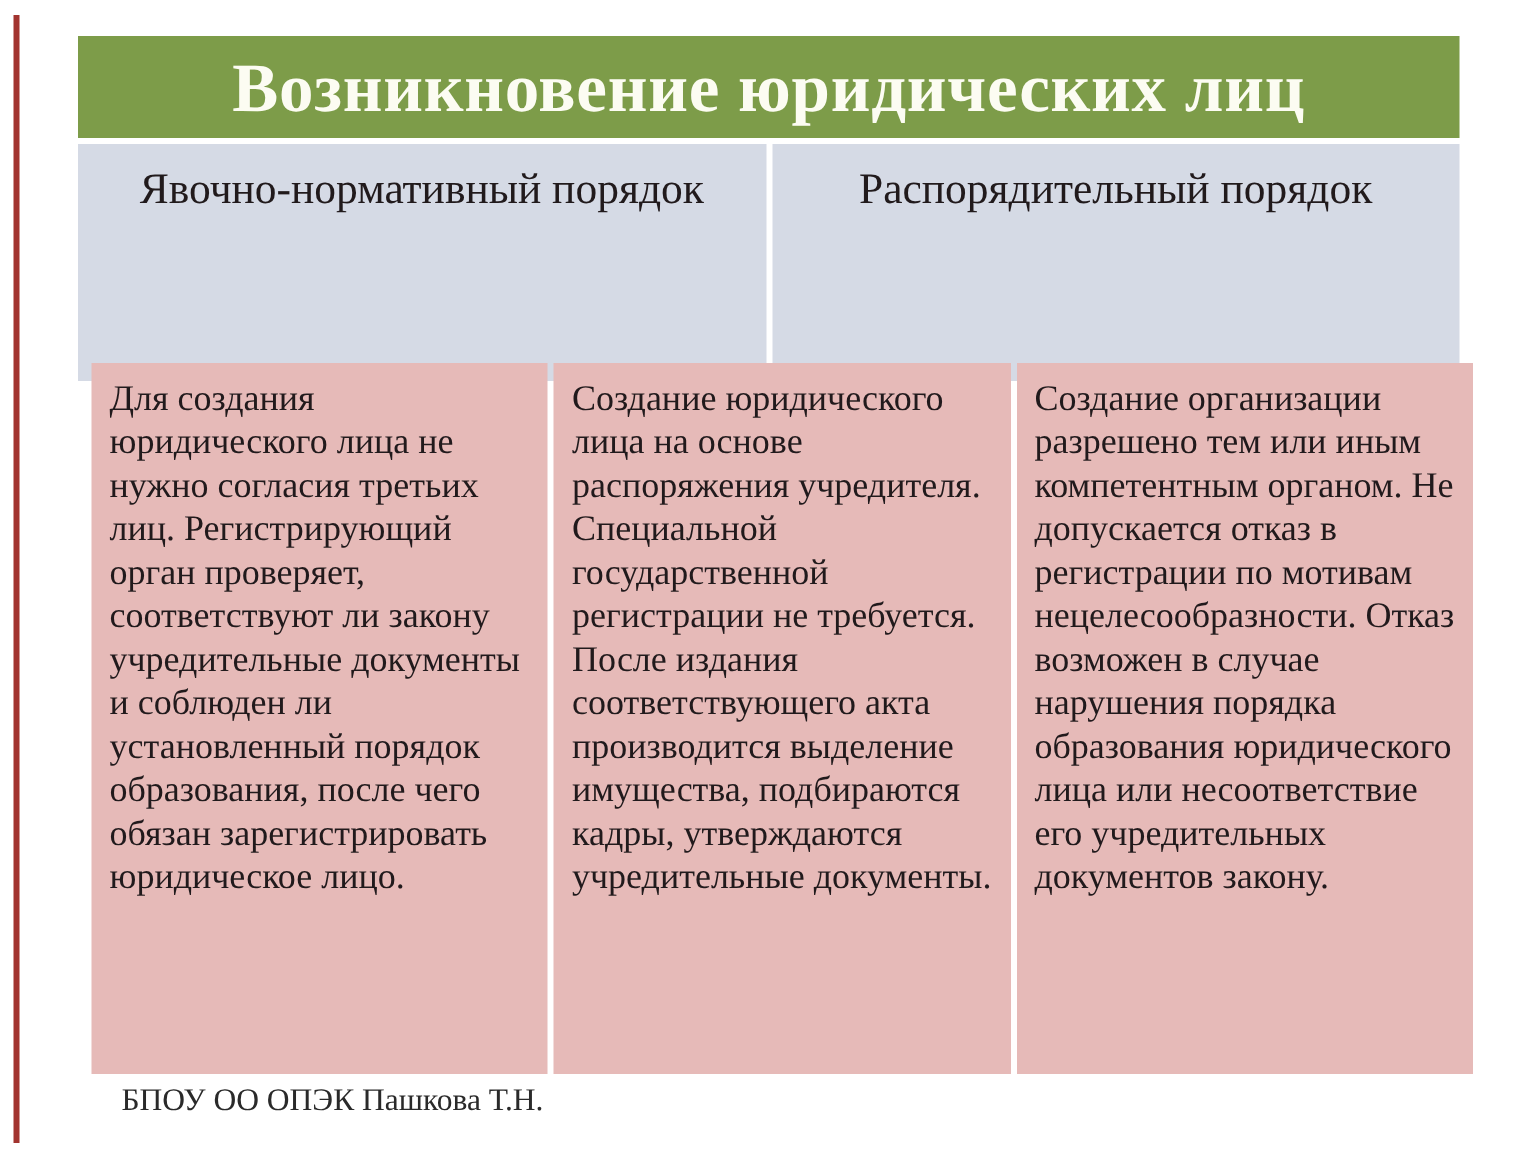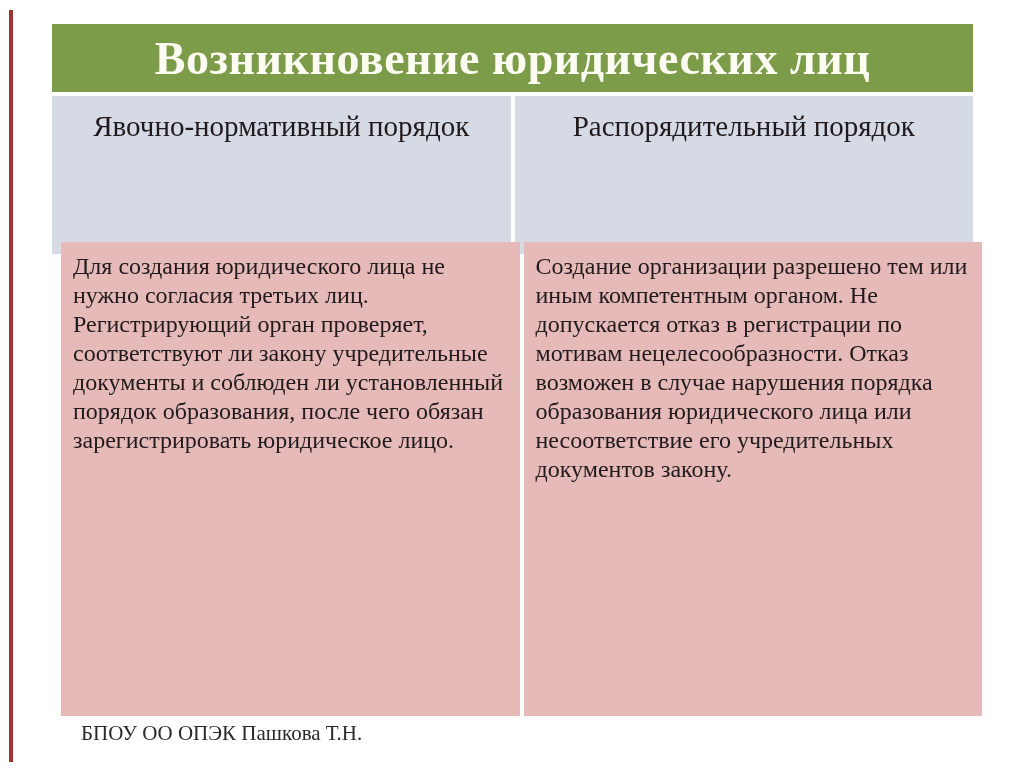--- a/index.html
+++ b/index.html
@@ -91,16 +91,17 @@
   <h1 class="title">Возникновение юридических лиц</h1>
 </div>
 
 <div class="header-row">
   <div class="header-cell">Явочно-нормативный порядок</div>
   <div class="header-cell">Распорядительный порядок</div>
 </div>
 
 <div class="body-row">
   <div class="body-cell">Для создания юридического лица не нужно согласия третьих лиц. Регистрирующий орган проверяет, соответствуют ли закону учредительные документы и соблюден ли установленный порядок образования, после чего обязан зарегистрировать юридическое лицо.</div>
+  <div class="body-cell">Создание юридического лица на основе распоряжения учредителя. Специальной государственной регистрации не требуется. После издания соответствующего акта производится выделение имущества, подбираются кадры, утверждаются учредительные документы.</div>
   <div class="body-cell">Создание организации разрешено тем или иным компетентным органом. Не допускается отказ в регистрации по мотивам нецелесообразности. Отказ возможен в случае нарушения порядка образования юридического лица или несоответствие его учредительных документов закону.</div>
 </div>
 
 <div class="slide-footer">БПОУ ОО ОПЭК Пашкова Т.Н.</div>
 
 </body></html>

